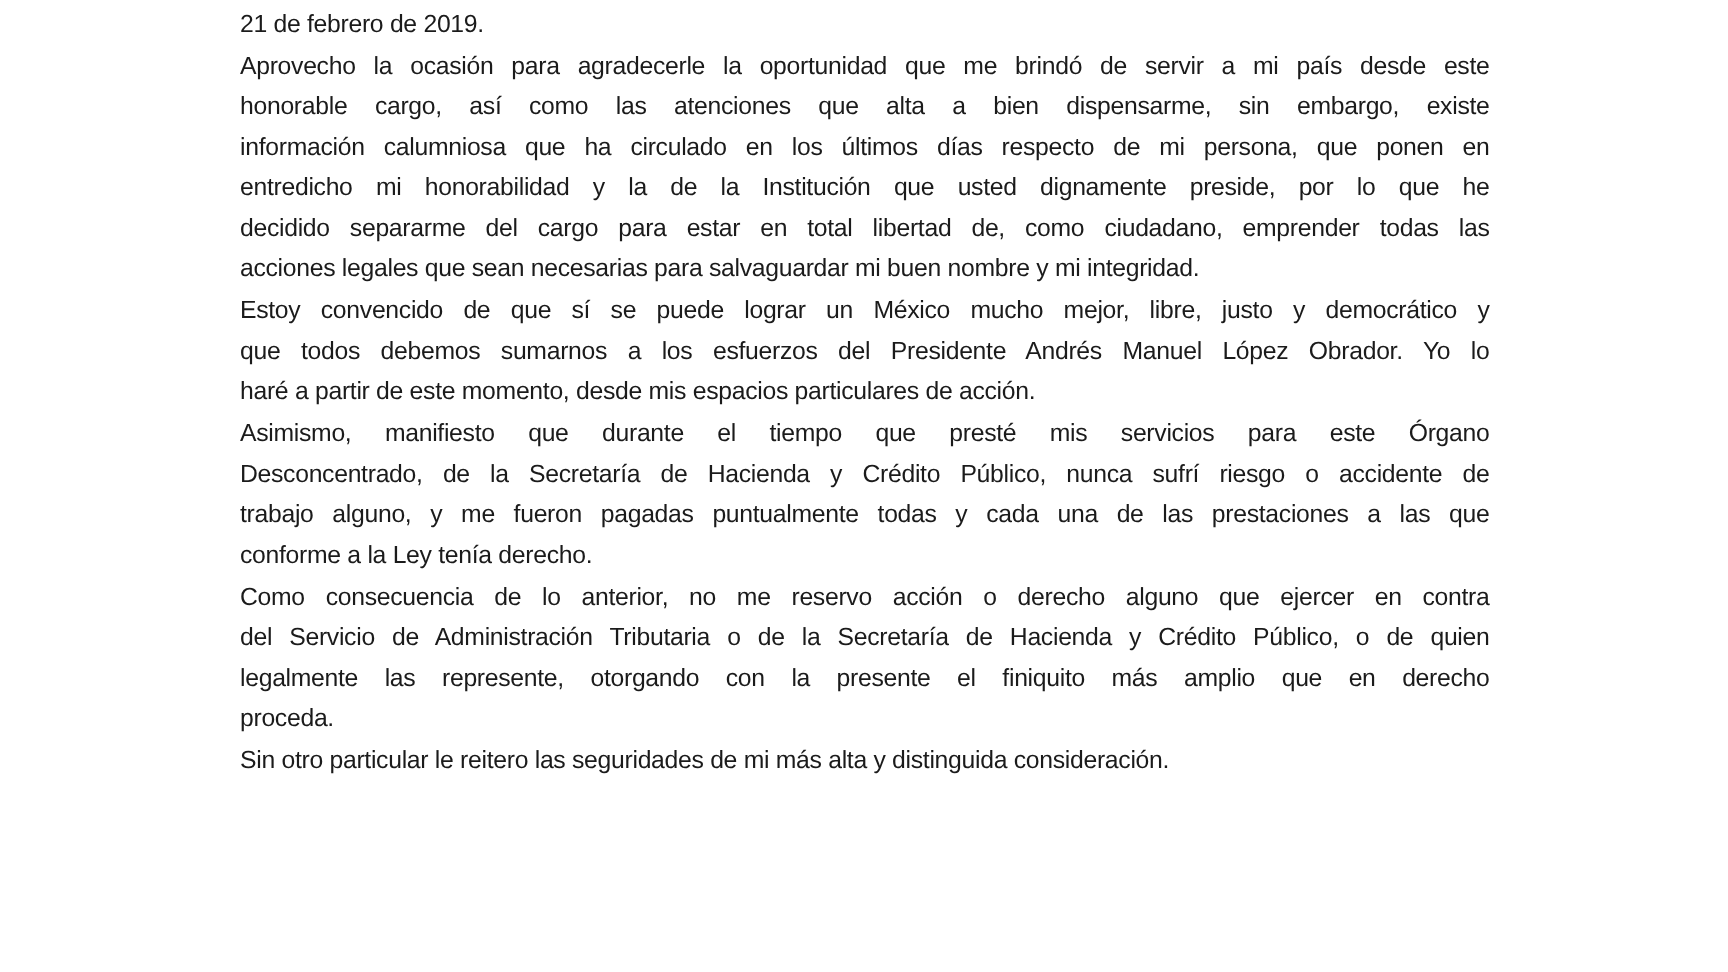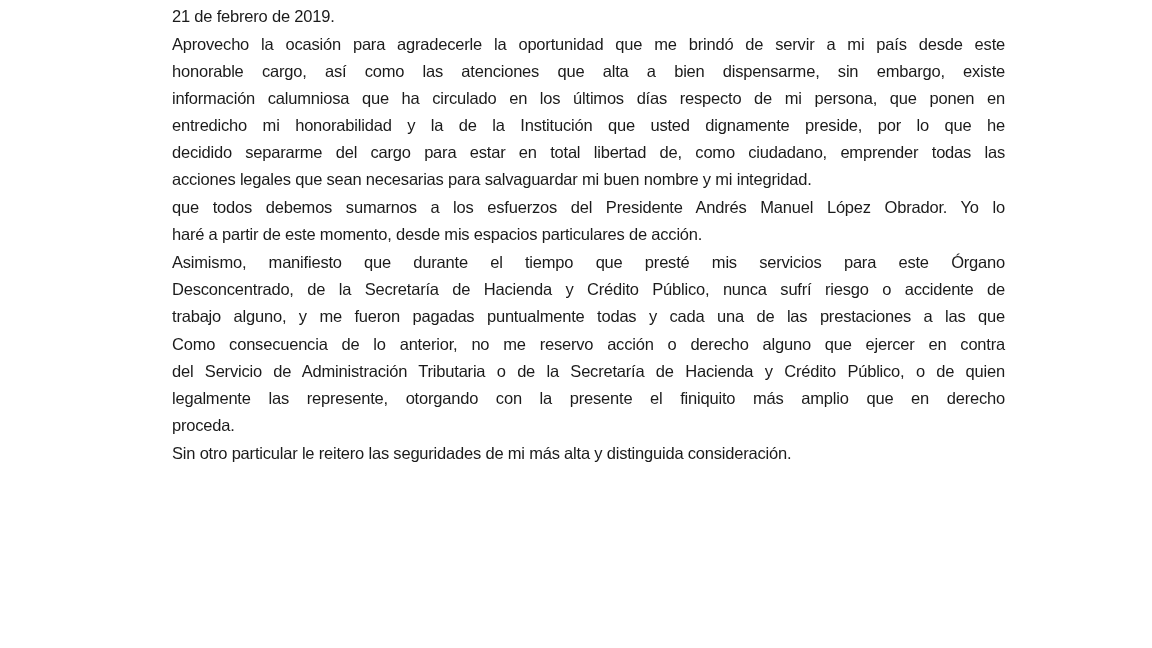--- a/index.html
+++ b/index.html
@@ -11,21 +11,21 @@
   .page {
     position: relative;
     width: 1152px;
     height: 648px;
     background: #ffffff;
     overflow: hidden;
     font-family: "Liberation Sans", sans-serif;
   }
   .content {
     position: absolute;
-    left: 172px;
+    left: 160px;
     top: 3px;
     width: 833px;
     color: #1b1b1b;
     font-size: 16.5px;
     line-height: 27px;
     letter-spacing: -0.2px;
   }
   .line {
     text-align: justify;
     text-align-last: justify;
@@ -50,27 +50,29 @@
     <div id="paragraphs">
         <div class="paragraph">
           <div class="line">Aprovecho la ocasión para agradecerle la oportunidad que me brindó de servir a mi país desde este</div>
           <div class="line">honorable cargo, así como las atenciones que alta a bien dispensarme, sin embargo, existe</div>
           <div class="line">información calumniosa que ha circulado en los últimos días respecto de mi persona, que ponen en</div>
           <div class="line">entredicho mi honorabilidad y la de la Institución que usted dignamente preside, por lo que he</div>
           <div class="line">decidido separarme del cargo para estar en total libertad de, como ciudadano, emprender todas las</div>
           <div class="line last">acciones legales que sean necesarias para salvaguardar mi buen nombre y mi integridad.</div>
         </div>
         <div class="paragraph">
+          <div class="line">Estoy convencido de que sí se puede lograr un México mucho mejor, libre, justo y democrático y</div>
           <div class="line">que todos debemos sumarnos a los esfuerzos del Presidente Andrés Manuel López Obrador. Yo lo</div>
           <div class="line last">haré a partir de este momento, desde mis espacios particulares de acción.</div>
         </div>
         <div class="paragraph">
           <div class="line">Asimismo, manifiesto que durante el tiempo que presté mis servicios para este Órgano</div>
           <div class="line">Desconcentrado, de la Secretaría de Hacienda y Crédito Público, nunca sufrí riesgo o accidente de</div>
           <div class="line">trabajo alguno, y me fueron pagadas puntualmente todas y cada una de las prestaciones a las que</div>
+          <div class="line last">conforme a la Ley tenía derecho.</div>
         </div>
         <div class="paragraph">
           <div class="line">Como consecuencia de lo anterior, no me reservo acción o derecho alguno que ejercer en contra</div>
           <div class="line">del Servicio de Administración Tributaria o de la Secretaría de Hacienda y Crédito Público, o de quien</div>
           <div class="line">legalmente las represente, otorgando con la presente el finiquito más amplio que en derecho</div>
           <div class="line last">proceda.</div>
         </div>
         <div class="paragraph">
           <div class="line last">Sin otro particular le reitero las seguridades de mi más alta y distinguida consideración.</div>
         </div>

